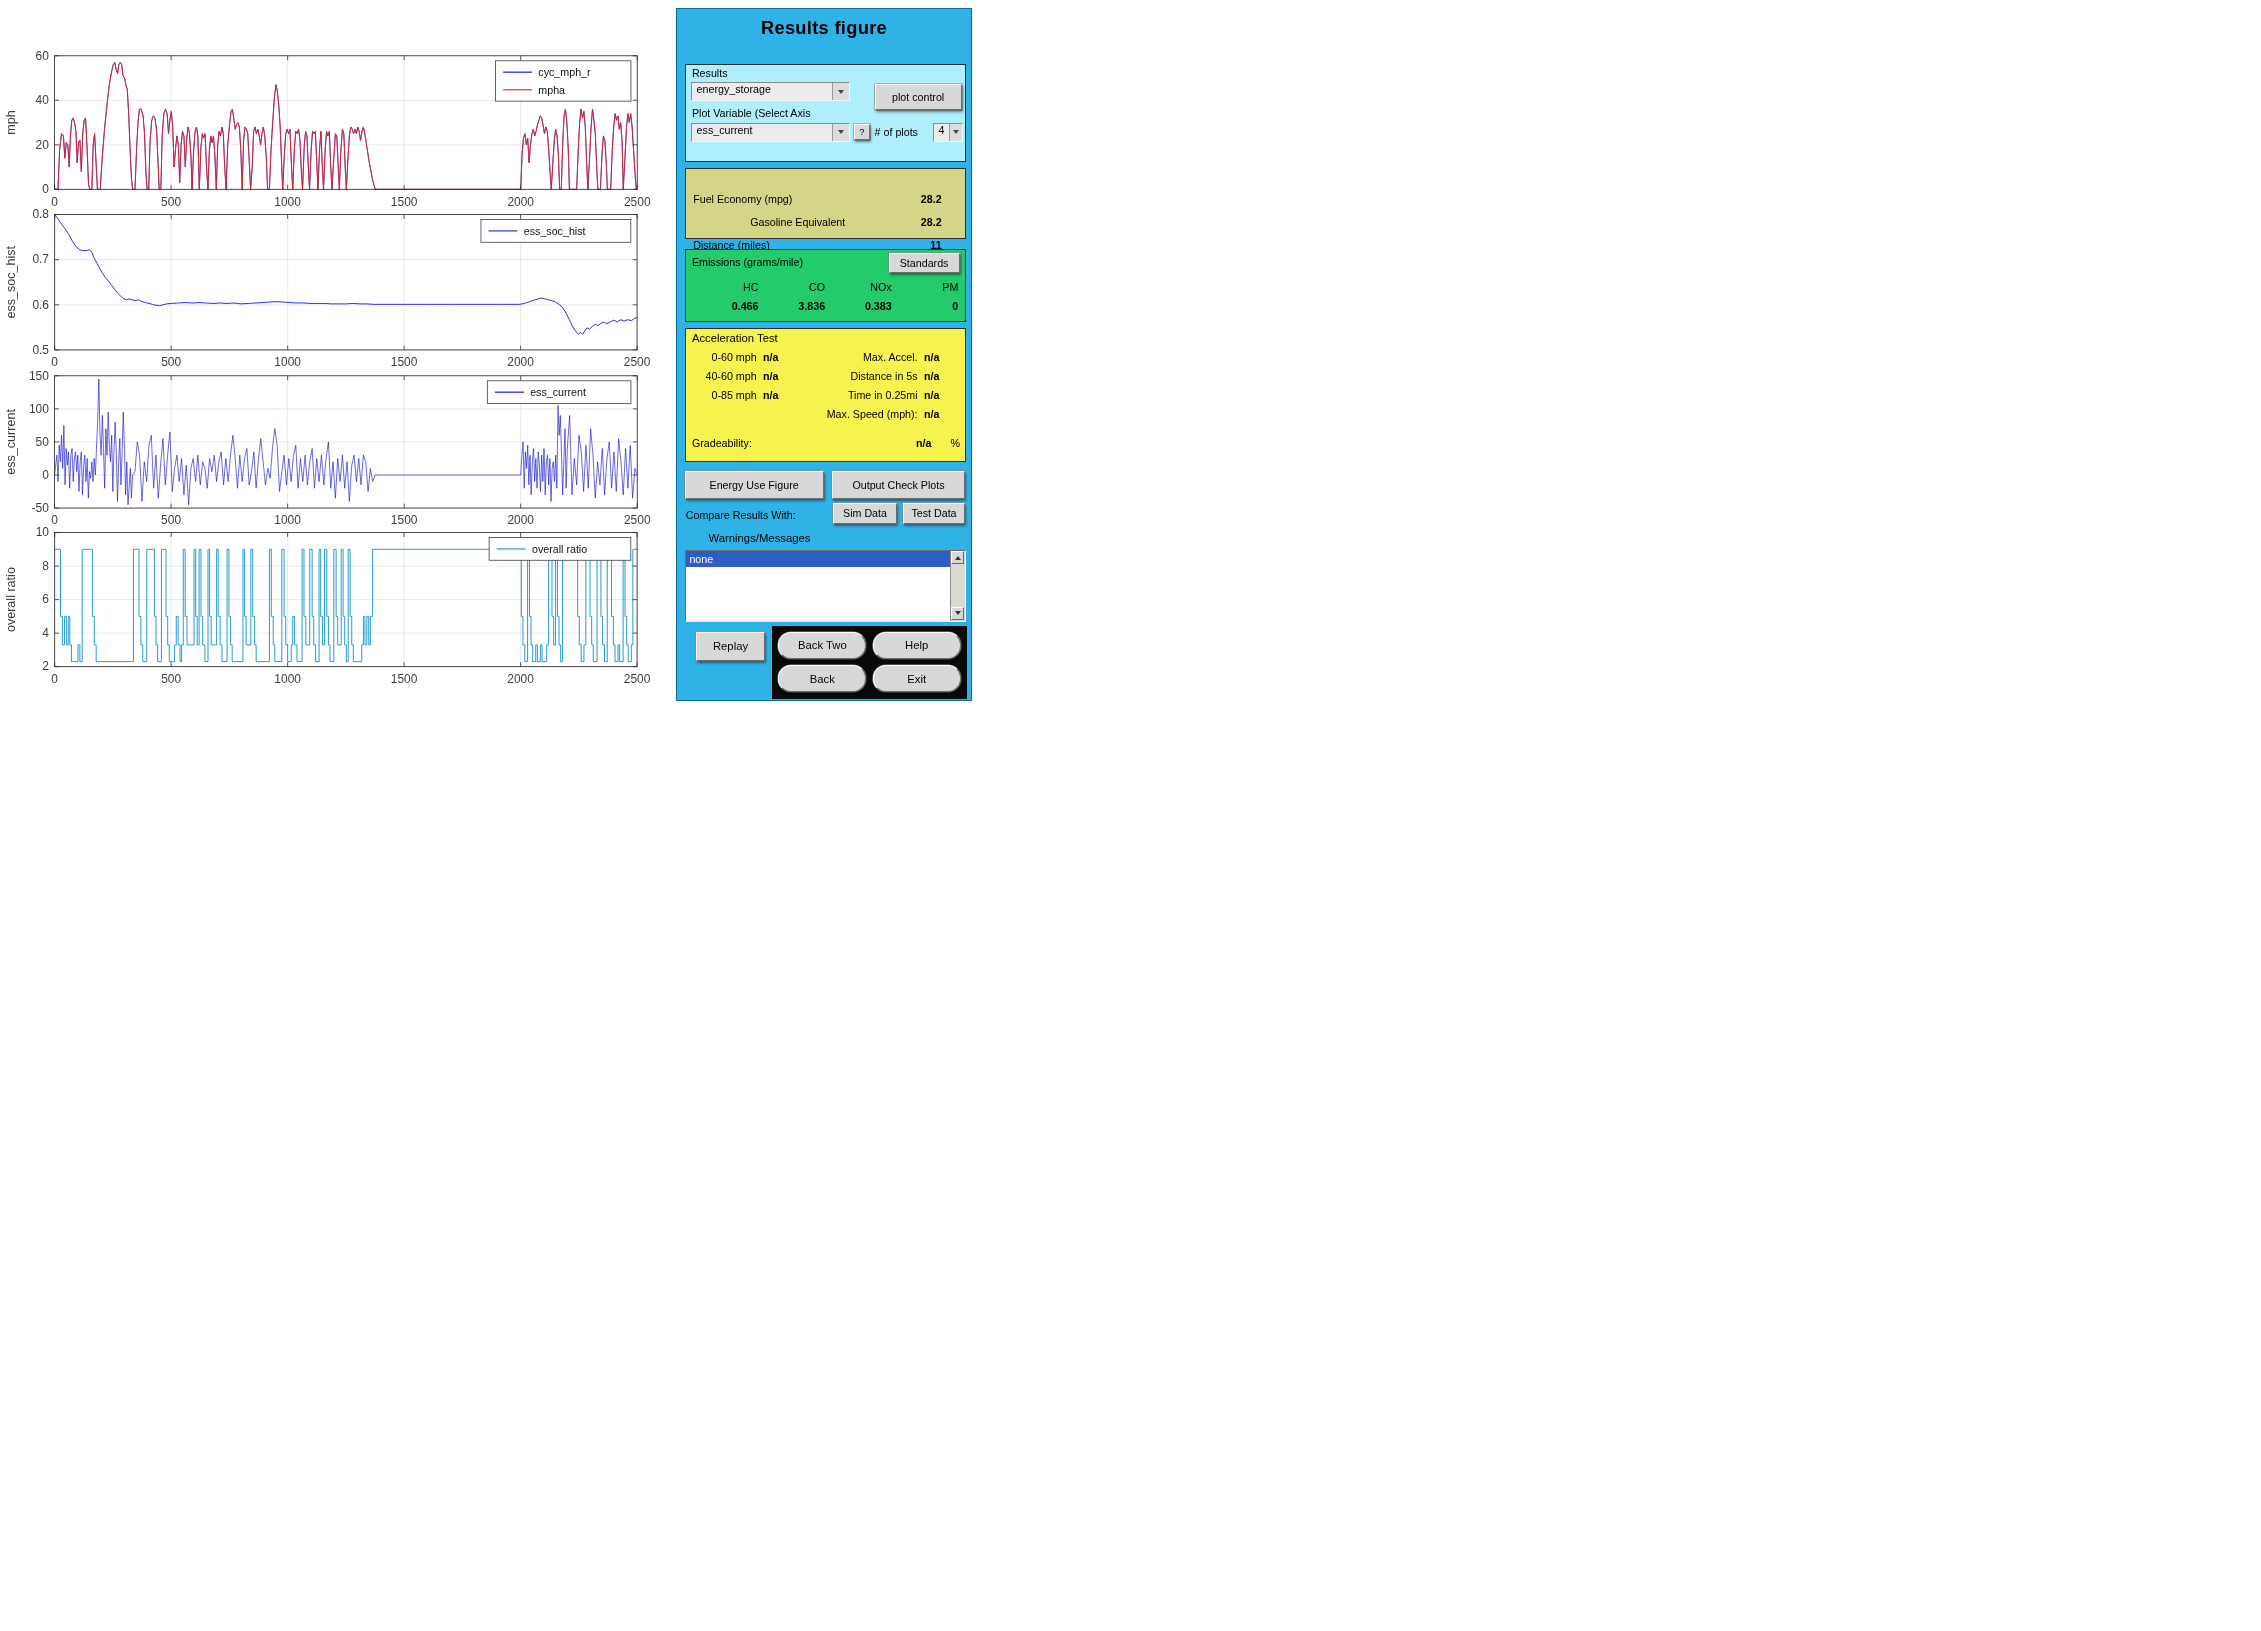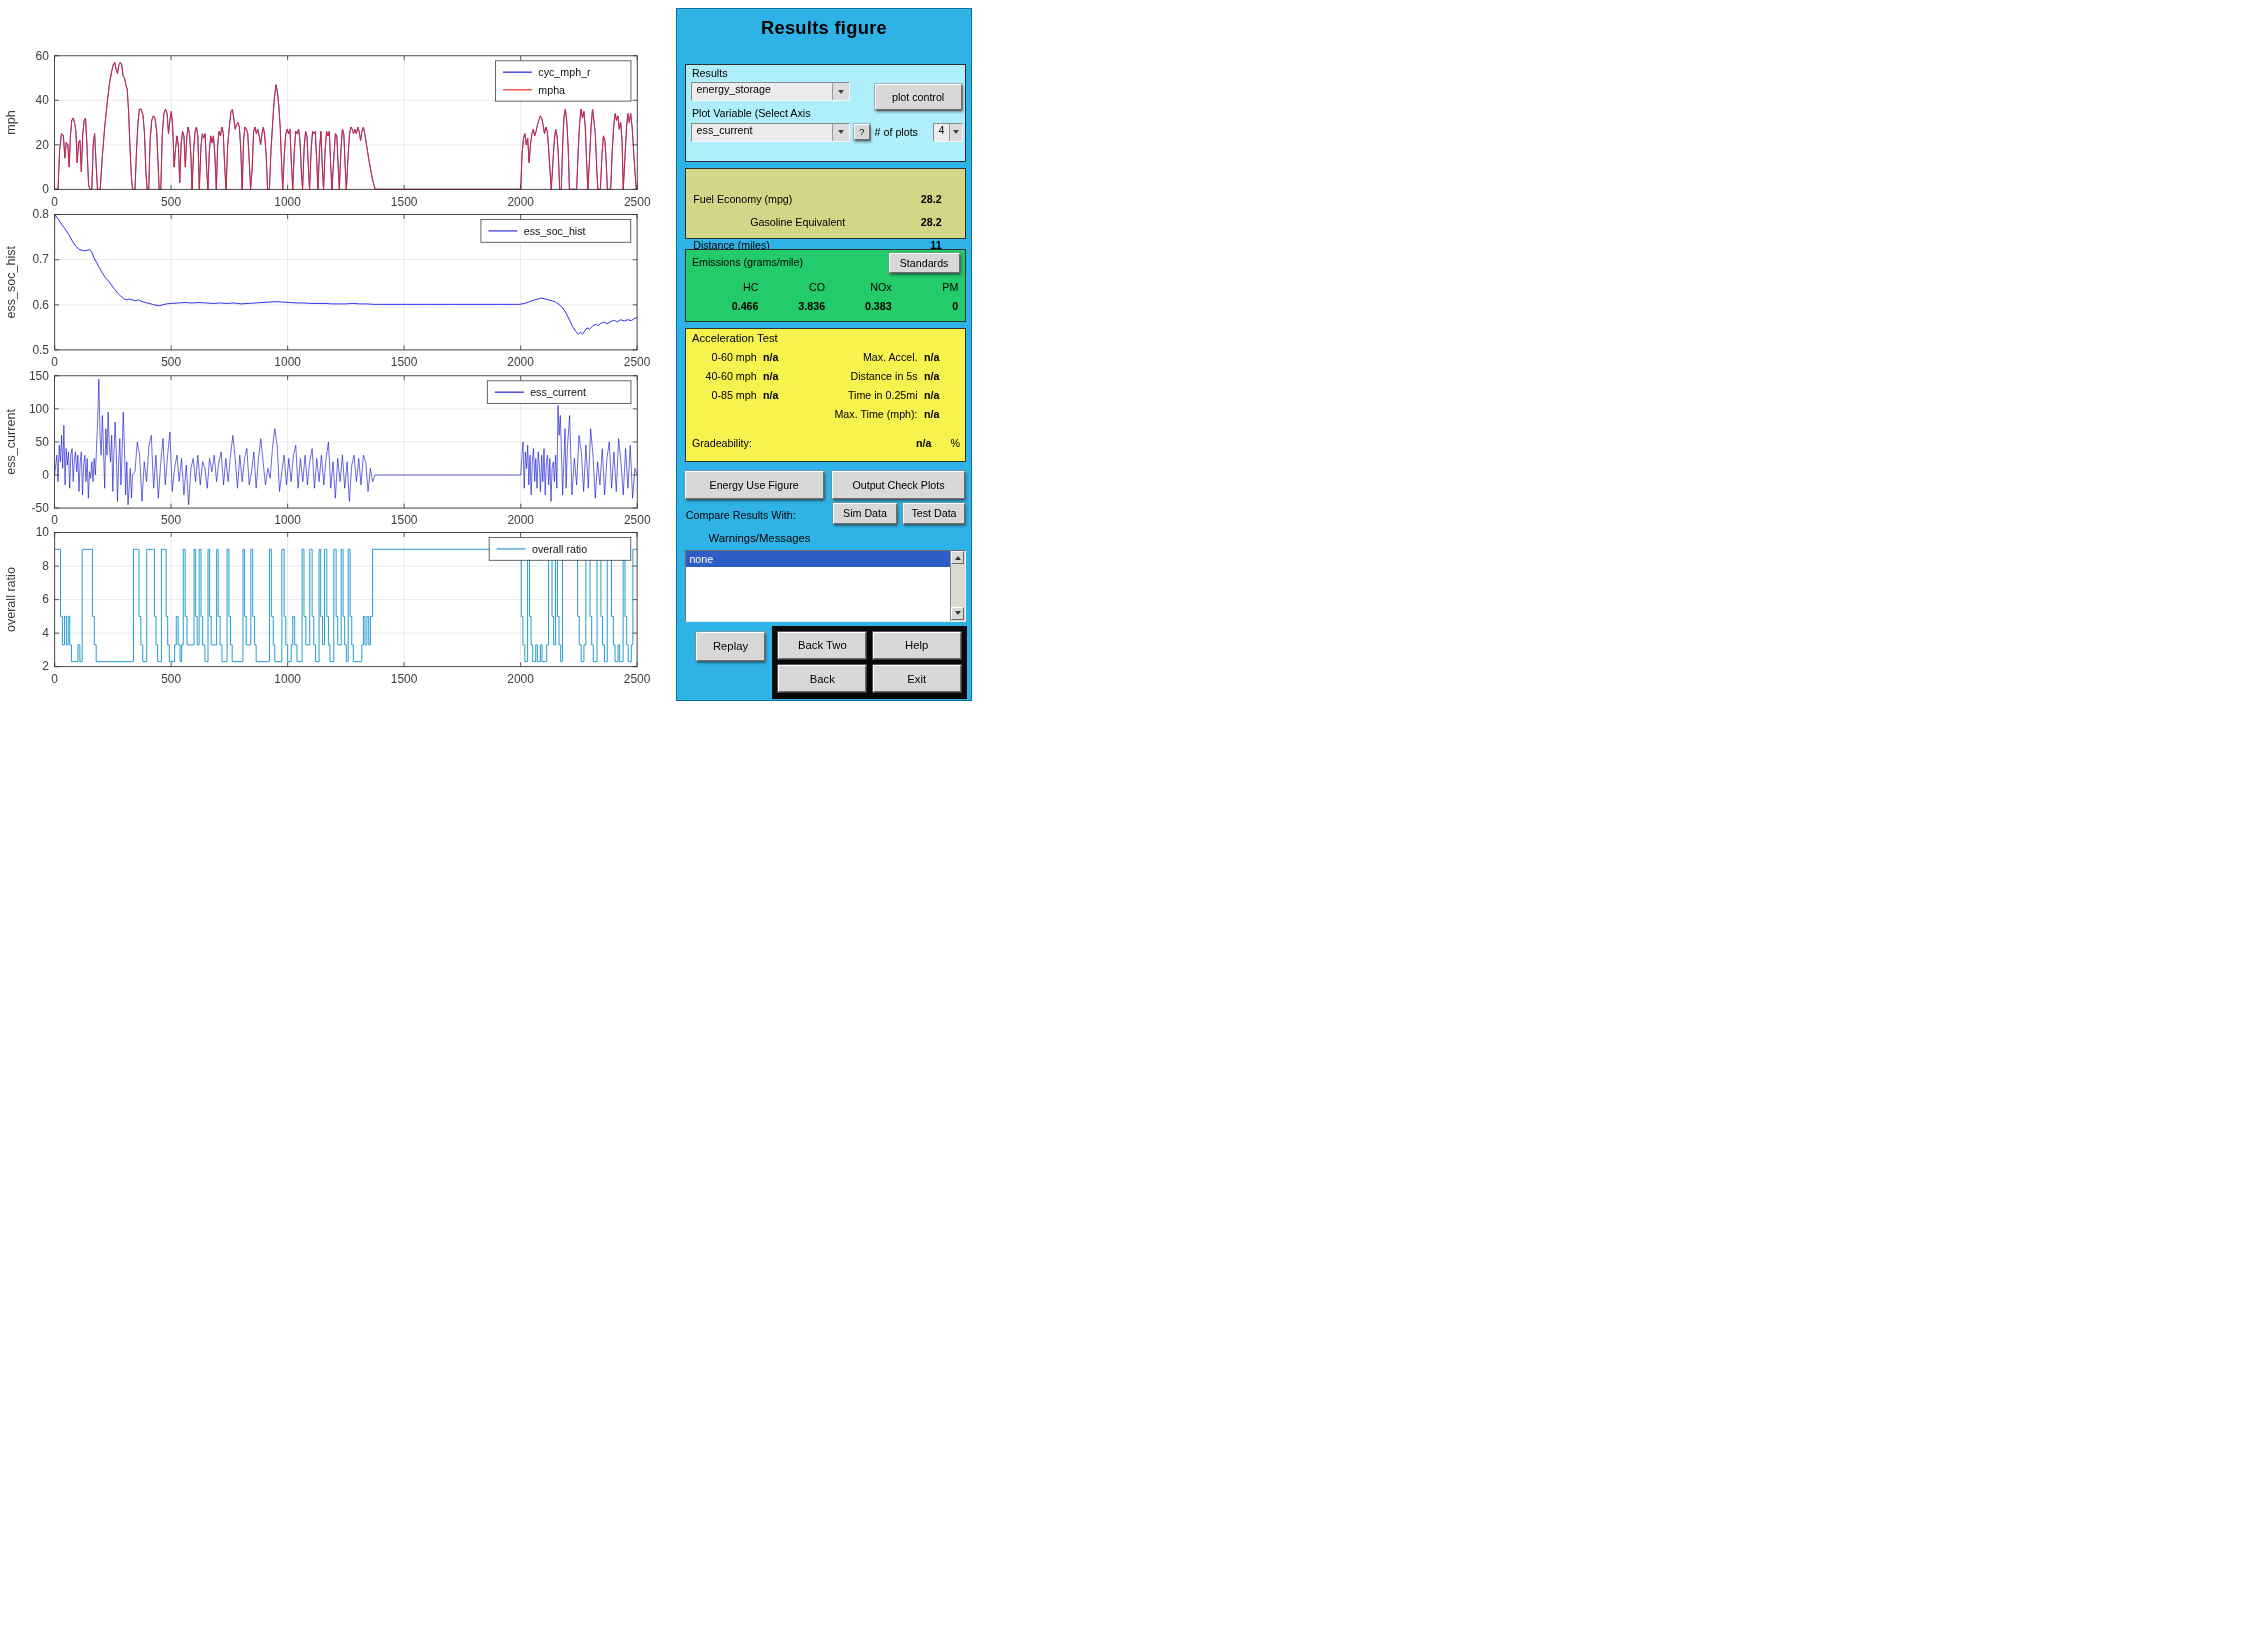--- a/index.html
+++ b/index.html
@@ -36,21 +36,21 @@
   .list-selected{background:var(--selection-bg,#2E5EC5);color:#fff;font-size:10.7px;height:16.4px;
     display:flex;align-items:center;padding:0 3.8px;}
   .scrollbar{width:15px;background:#DCD9D2;border-left:0.6px solid #8a8a8a;display:flex;flex-direction:column;
     justify-content:space-between;align-items:center;padding:0.6px 0;}
   .sb-btn{width:13.2px;height:13.2px;background:#D8D8D8;border:0.6px solid;border-color:#fff #666 #666 #fff;
     display:flex;align-items:center;justify-content:center;cursor:pointer;}
   .tri-up{width:0;height:0;border-left:3.2px solid transparent;border-right:3.2px solid transparent;border-bottom:4.4px solid #333;}
   .tri-down{width:0;height:0;border-left:3.2px solid transparent;border-right:3.2px solid transparent;border-top:4.4px solid #333;}
   #nav-group{position:absolute;left:95px;top:617px;width:195px;height:73px;background:#0a0a0a;
     display:grid;grid-template-columns:1fr 1fr;gap:6.3px;padding:6.3px;}
-  #nav-group .btn{font-size:11.3px;}
+  #nav-group .btn{font-size:11.3px;border-radius:13px;}
 </style>
 </head>
 <body>
 
 <div class="stage">
 
   <div class="chart" style="top:48px"><svg width="669" height="168" viewBox="0 0 1062 266" xmlns="http://www.w3.org/2000/svg">
         <rect x="85" y="12" width="925" height="212" fill="#ffffff"></rect>
         <line x1="85" y1="12" x2="85" y2="224" stroke="#dcdcdc" stroke-width="1"></line>
         <line x1="270" y1="12" x2="270" y2="224" stroke="#dcdcdc" stroke-width="1"></line>
@@ -342,21 +342,21 @@
           </div>
         <div class="acc-row">
             <span class="acc-label-r">Distance in 5s</span>
             <span class="acc-val">n/a</span>
           </div>
         <div class="acc-row">
             <span class="acc-label-r">Time in 0.25mi</span>
             <span class="acc-val">n/a</span>
           </div>
         <div class="acc-row">
-            <span class="acc-label-r">Max. Time (mph):</span>
+            <span class="acc-label-r">Max. Speed (mph):</span>
             <span class="acc-val">n/a</span>
           </div>
       </div>
       <div style="position:absolute;left:6.3px;top:108px;width:268px;display:flex;align-items:center">
         <span class="lbl">Gradeability:</span>
         <span class="val" style="margin-left:auto;margin-right:19px">n/a</span>
         <span class="lbl">%</span>
       </div>
     </div>
 

